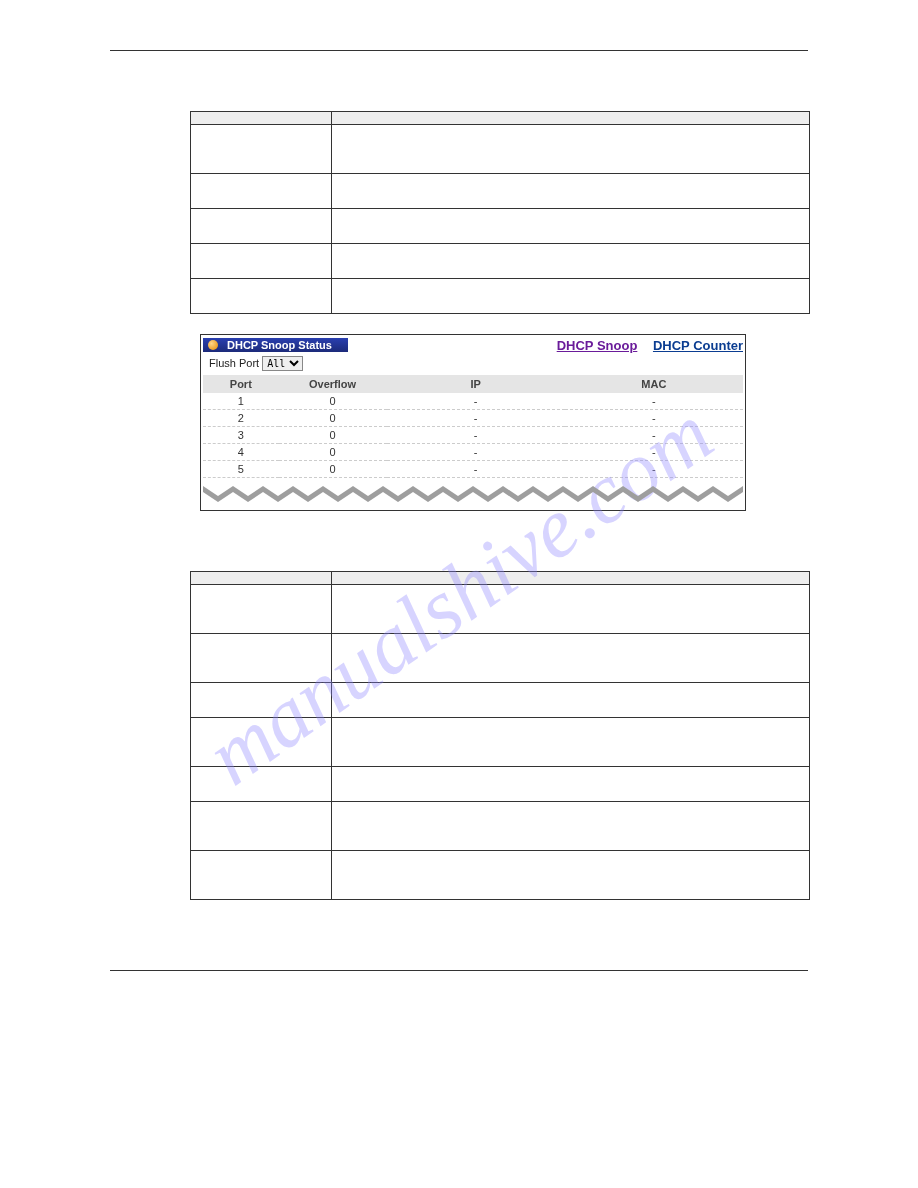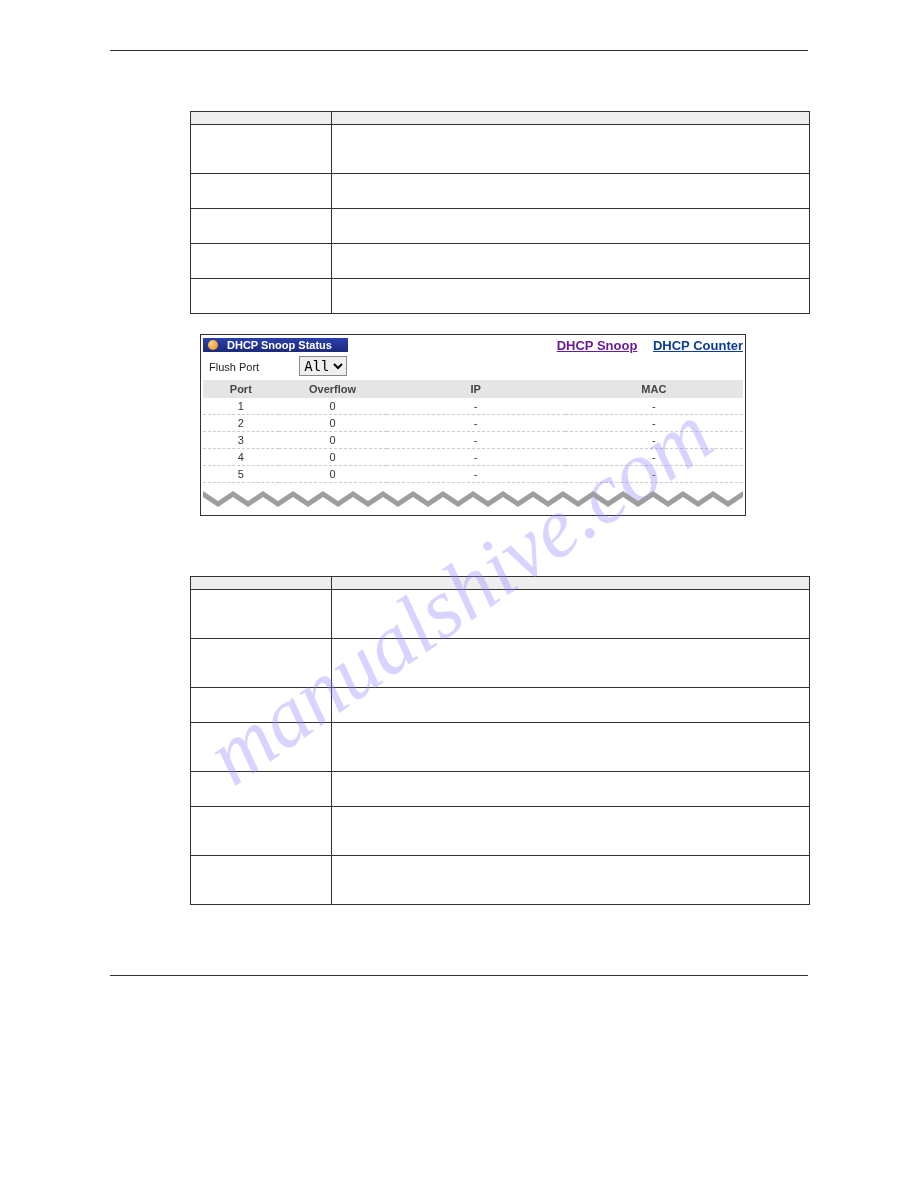--- a/index.html
+++ b/index.html
@@ -85,24 +85,23 @@
 }
 .link-snoop { color: #6a1b9a; }
 .link-counter { color: #0b3d91; }
 .showport-row {
   font-size: 11px;
   color: #222;
   padding: 4px 6px;
 }
 .showport-row select {
   font-family: monospace;
-  font-size: 14px;
+  font-size: 10px;
   border: 1px solid #888;
   background: #efefef;
-  margin-left: 37px;
 }
 .status-table {
   width: 100%;
   border-collapse: collapse;
 }
 .status-table thead tr {
   background: #e5e5e5;
 }
 .status-table th {
   font-size: 11px;

